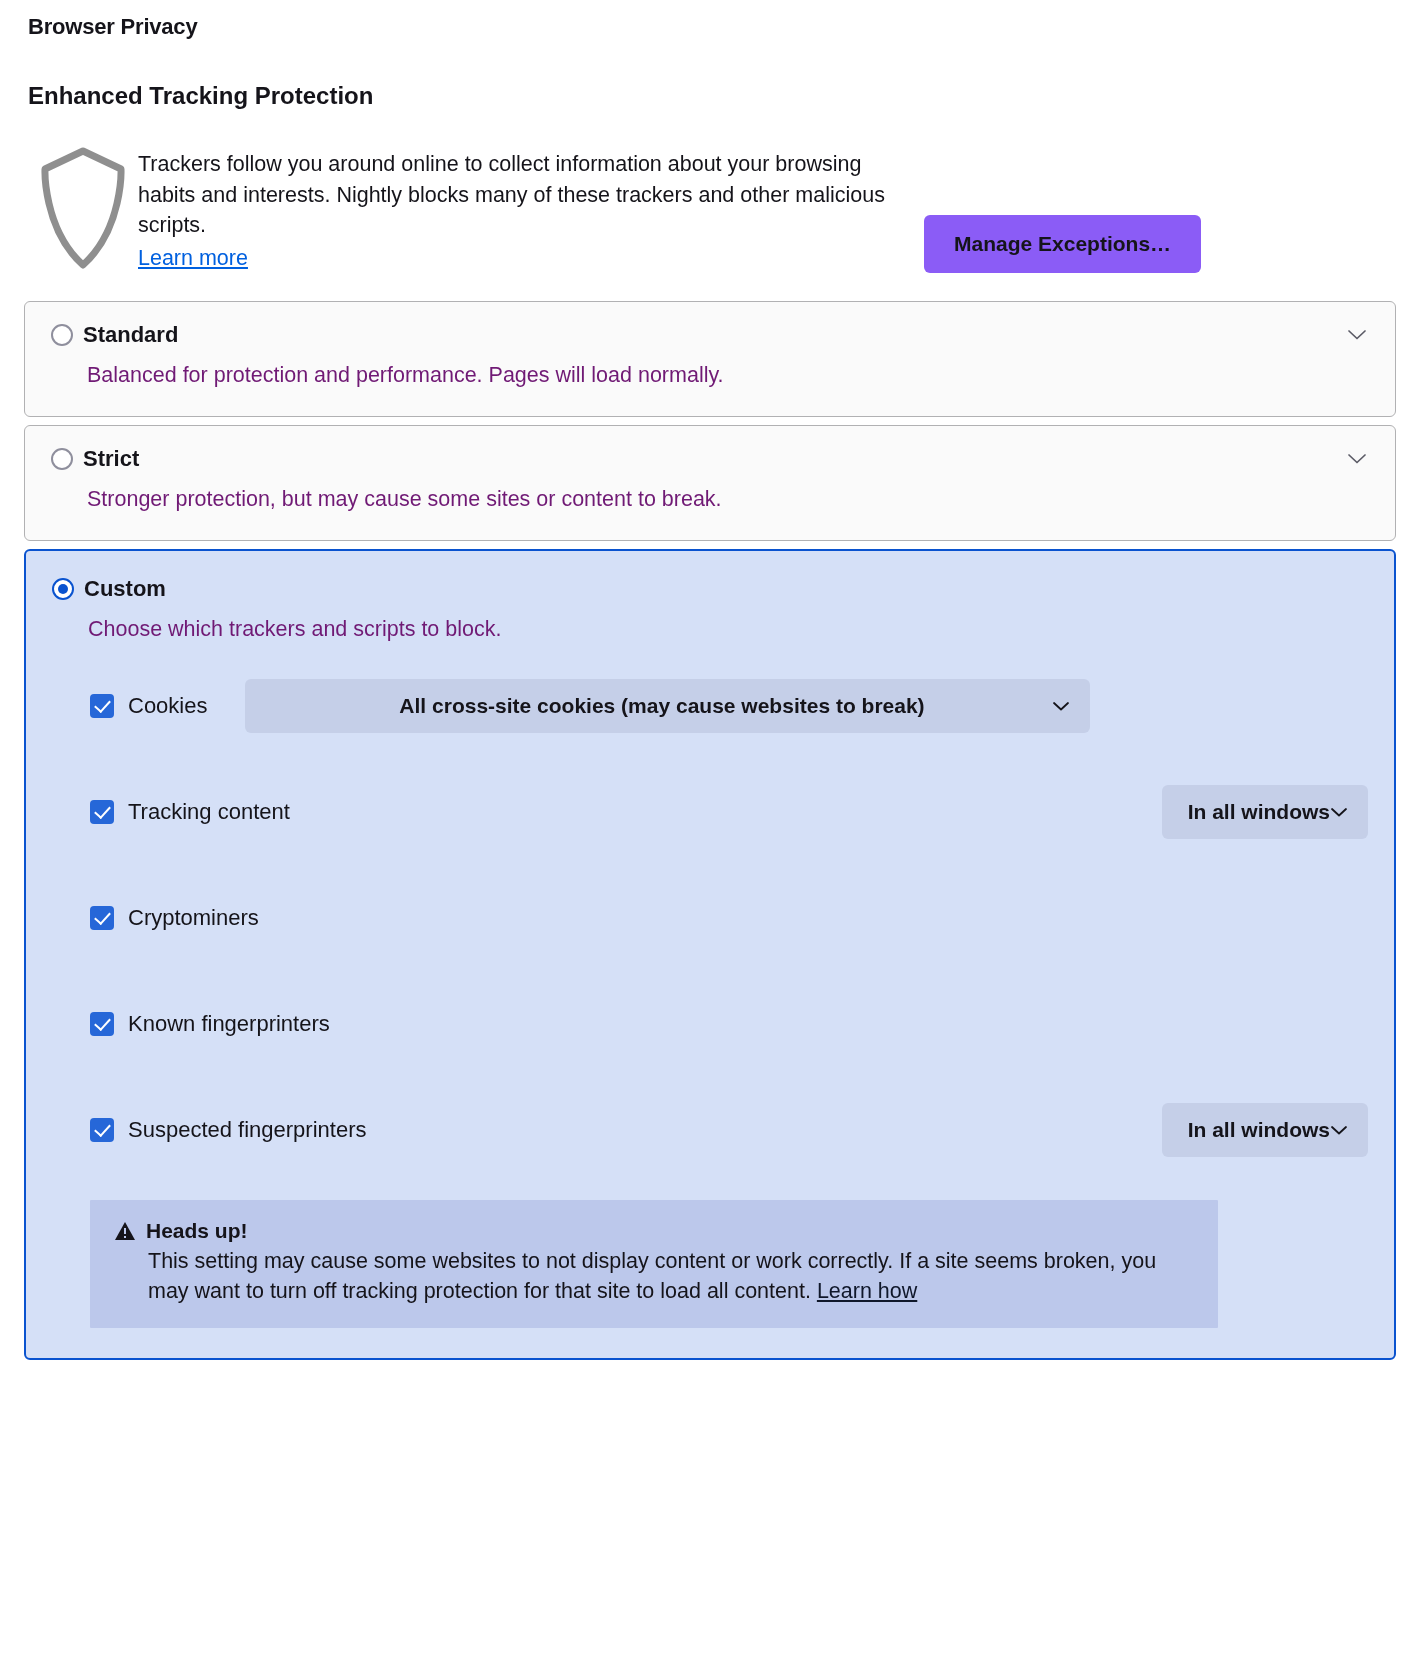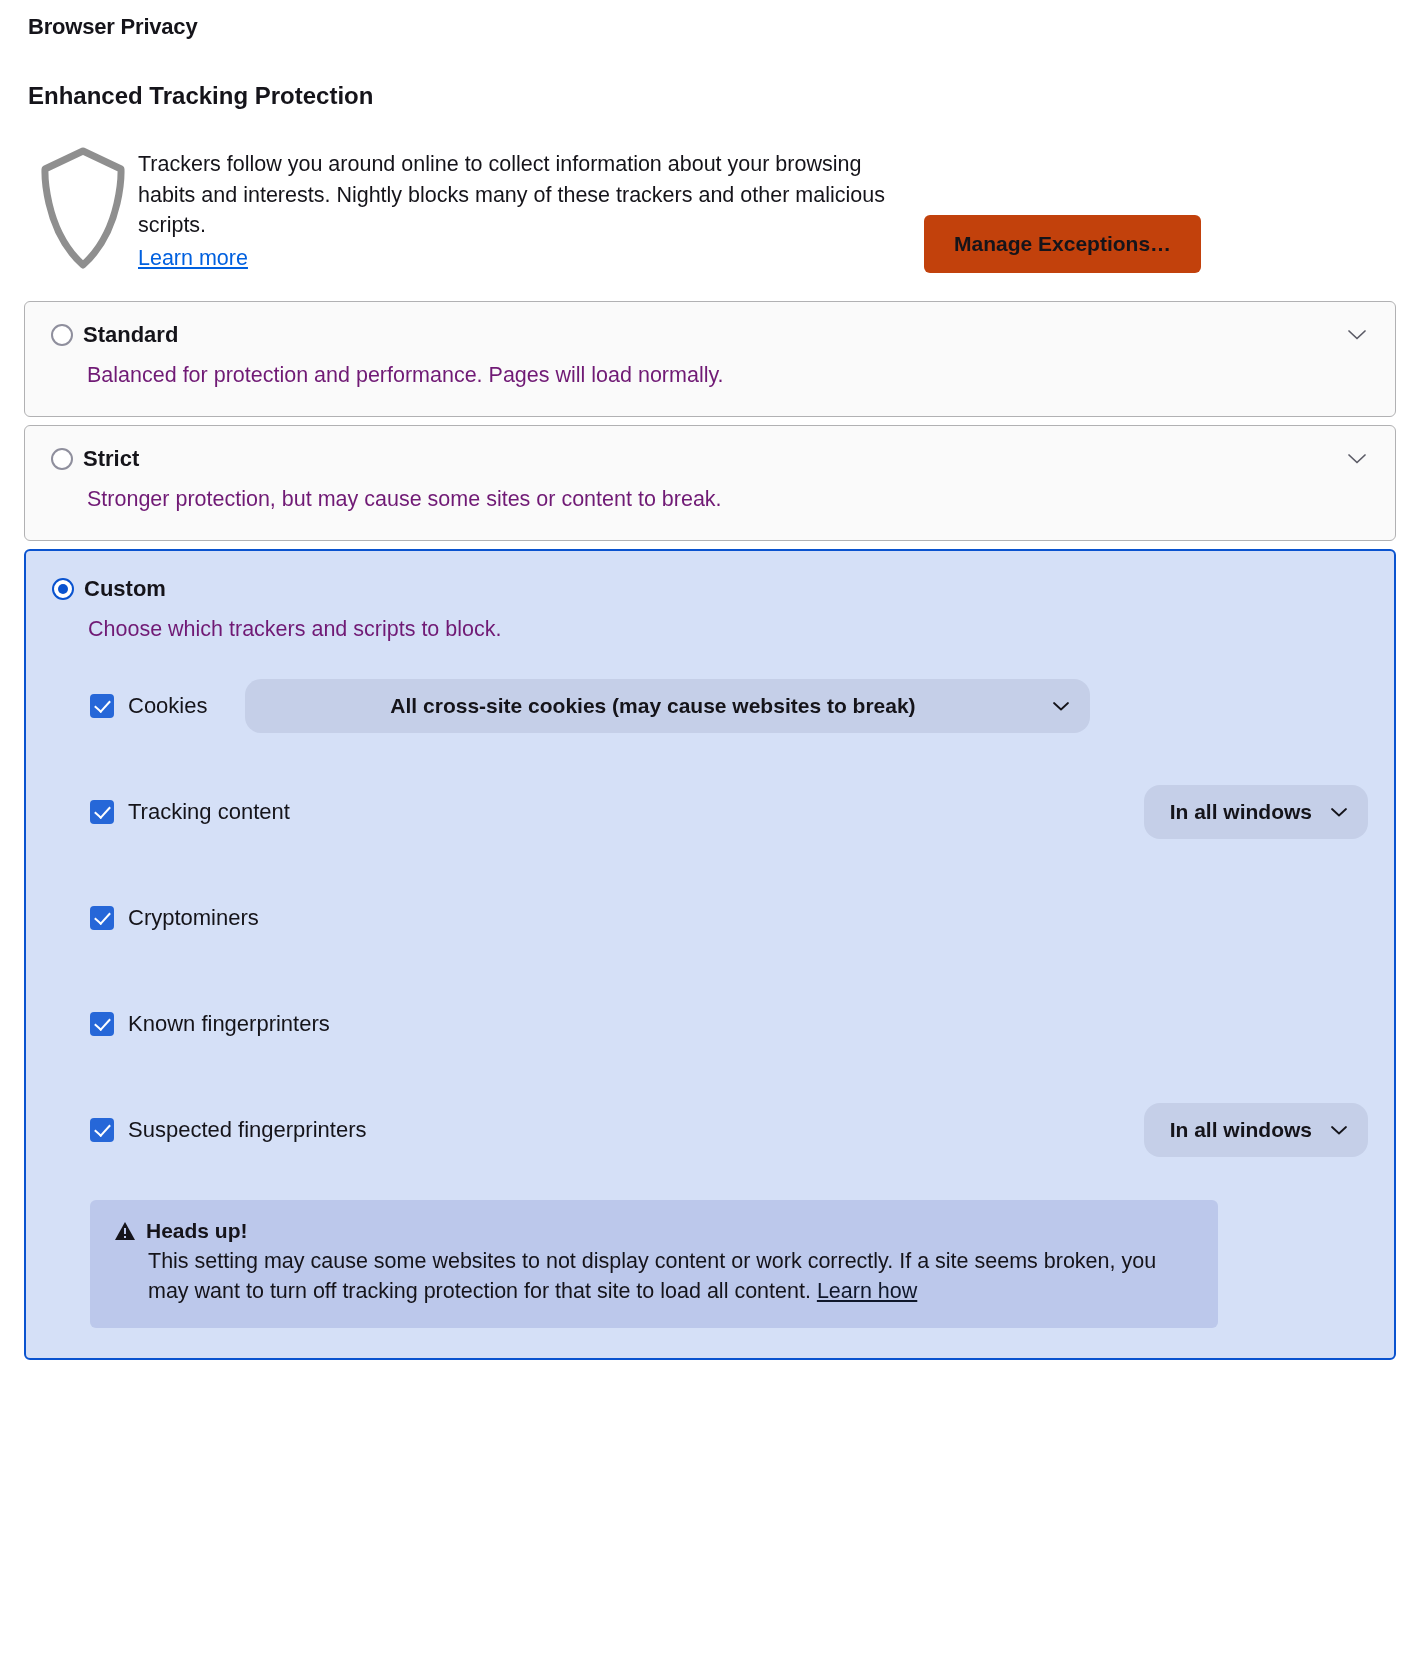--- a/index.html
+++ b/index.html
@@ -58,21 +58,21 @@
     cursor: pointer;
   }
   .exceptions-wrap {
     flex: 1;
     display: flex;
     justify-content: flex-start;
     padding-left: 26px;
     padding-top: 10px;
   }
   .btn-secondary {
-    background: #c2410c;
+    background: #8b5cf6;
     border: none;
     border-radius: 6px;
     font-family: "Liberation Sans", sans-serif;
     font-size: 21px;
     font-weight: bold;
     color: #15141a;
     padding: 17px 30px;
     cursor: pointer;
     white-space: nowrap;
   }
@@ -170,45 +170,44 @@
     font-size: 22px;
     margin-left: 14px;
     line-height: 1;
     white-space: nowrap;
   }
   .opt-spacer { flex: 1; }
 
   .select {
     background: #c5cfe8;
     border: none;
-    border-radius: 16px;
+    border-radius: 6px;
     display: inline-flex;
     align-items: center;
-    gap: 18px;
     font-family: "Liberation Sans", sans-serif;
     font-size: 21px;
     font-weight: bold;
     color: #15141a;
     padding: 15px 20px 15px 26px;
     cursor: pointer;
     white-space: nowrap;
   }
   .select.wide {
     width: 845px;
     justify-content: space-between;
     margin-left: 38px;
   }
   .select .sel-text { flex: 1; text-align: center; }
   .select.narrow .sel-text { text-align: left; }
   .chev-small { display: block; flex: 0 0 auto; }
 
   
   .warn {
     background: #bcc8eb;
-    border-radius: 6px;
+    border-radius: 1px;
     margin: 42px 0 0 38px;
     padding: 20px 24px 22px 24px;
     width: 1128px;
   }
   .warn-head {
     display: flex;
     align-items: center;
     gap: 10px;
     font-size: 21px;
     font-weight: bold;

